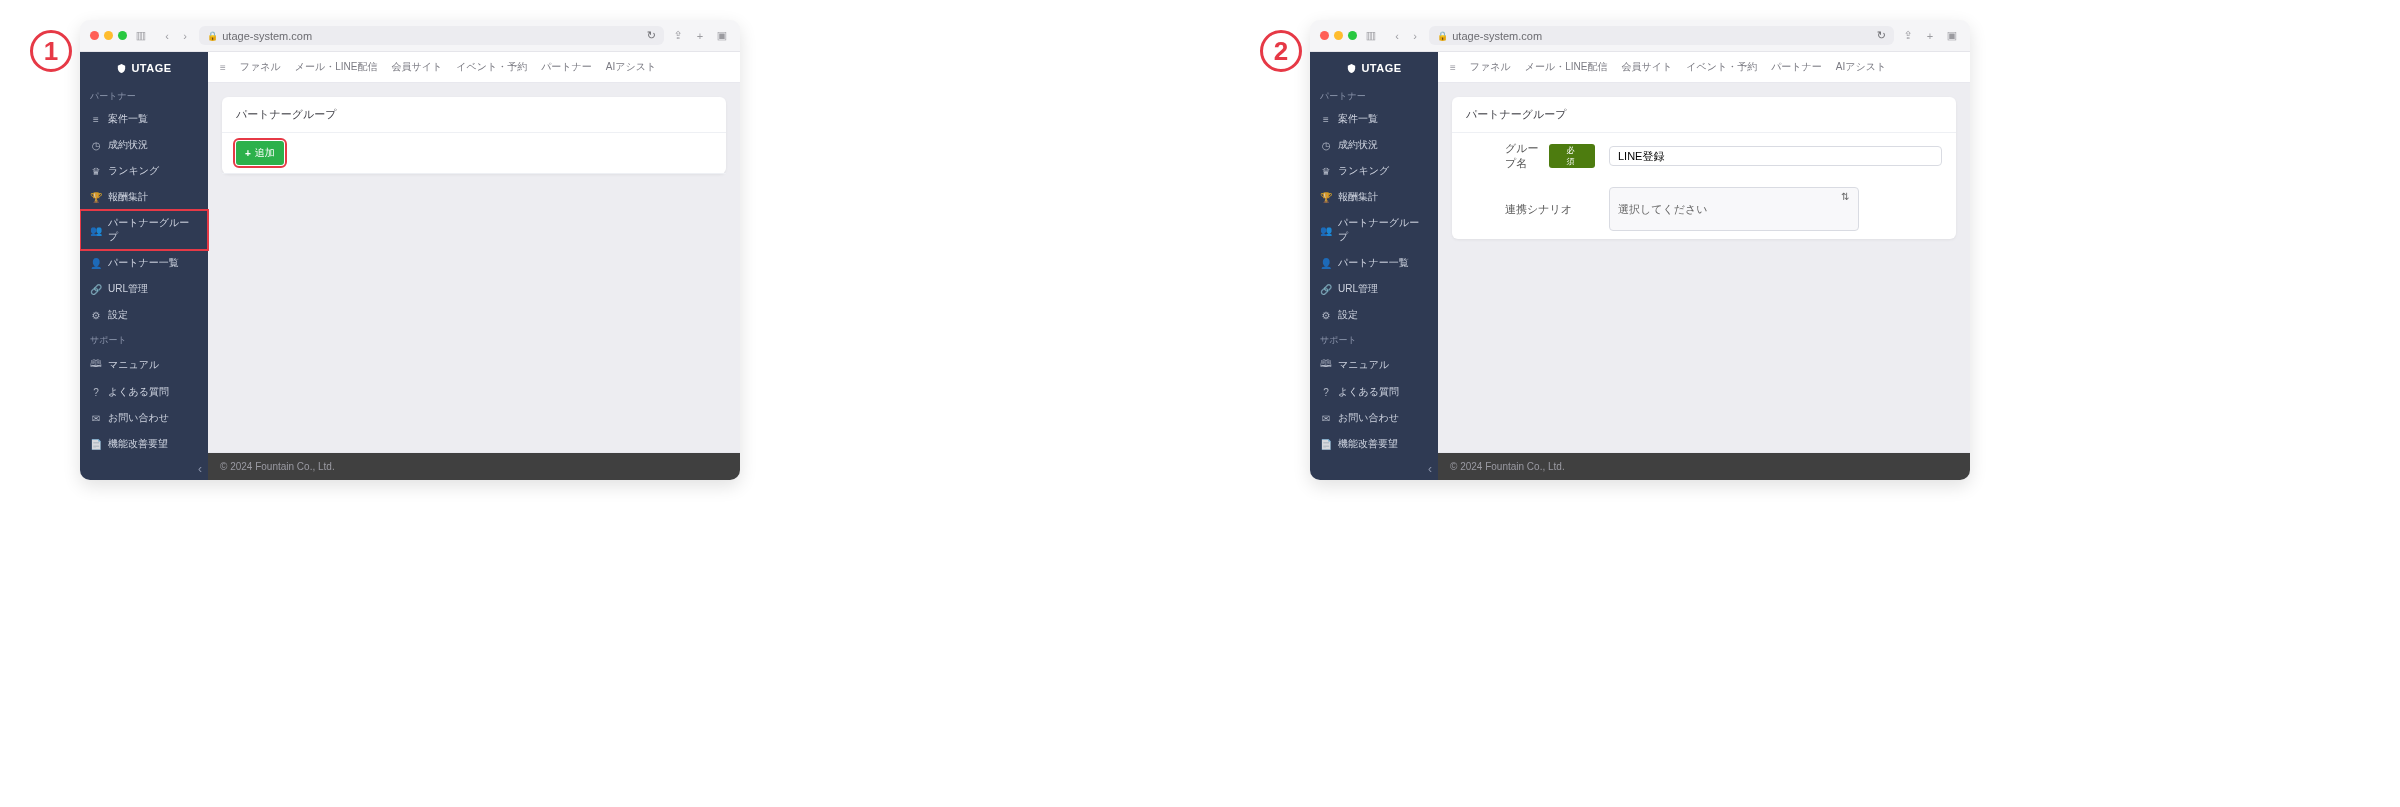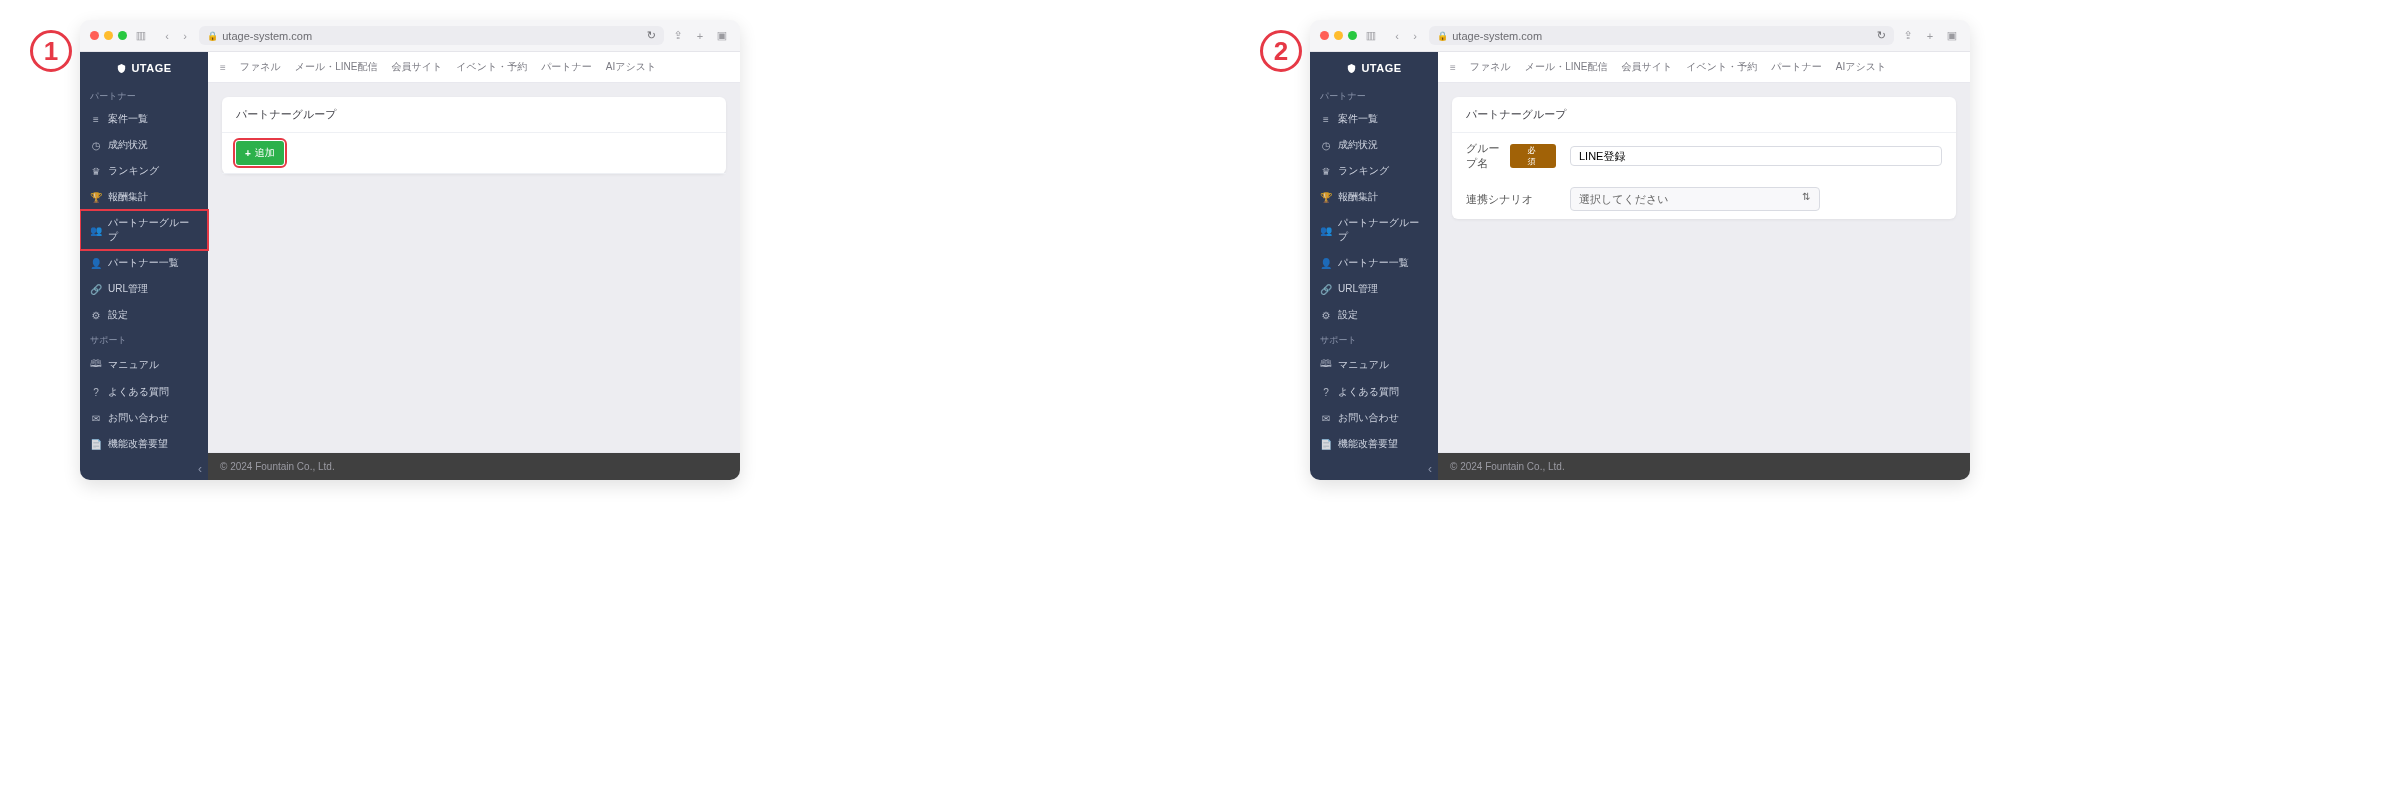--- a/index.html
+++ b/index.html
@@ -119,31 +119,31 @@
     .add-btn .plus { font-weight:700; }
 
     .tbl-head { padding: 10px 14px; color:#6b6b70; font-size:11px; }
 
     .form-row {
       display:flex; align-items:center;
       padding: 8px 14px;
       gap: 14px;
       font-size:11px; color:#555;
     }
-    .form-row .label-col { width: 90px; display:flex; align-items:center; gap:4px; }
-    .req { background:#a16207; color:#fff; border-radius:3px; font-size:8px; padding:1px 17px; }
+    .form-row .label-col { width: 90px; display:flex; align-items:center; gap:4px;margin-left:39px; }
+    .req { background:#4d7c0f; color:#fff; border-radius:3px; font-size:8px; padding:1px 17px; }
     .text-input {
       flex:1; border:1px solid #d9dbe2; border-radius:4px; padding:3px 8px; font-size:11px; background:#fff;
     }
     .select-wrap {
       flex:1; position:relative;
     }
     .select-wrap select {
       width: 250px;
-      border:1px solid #d9dbe2; border-radius:4px; padding:5px 8px; font-size:11px;
+      border:1px solid #d9dbe2; border-radius:4px; padding:15px 8px; font-size:11px;
       background:#f8f8fa; color:#666; -webkit-appearance:none; appearance:none;
     }
     .select-wrap .chev { position:absolute; left:232px; top:4px; pointer-events:none; color:#666; font-size:10px; }
 
     .footer {
       background:#404040;
       padding: 8px 12px;
       font-size:10px; color:#9a9aa2;
       border-top:1px solid #e8e8ee;
     }

